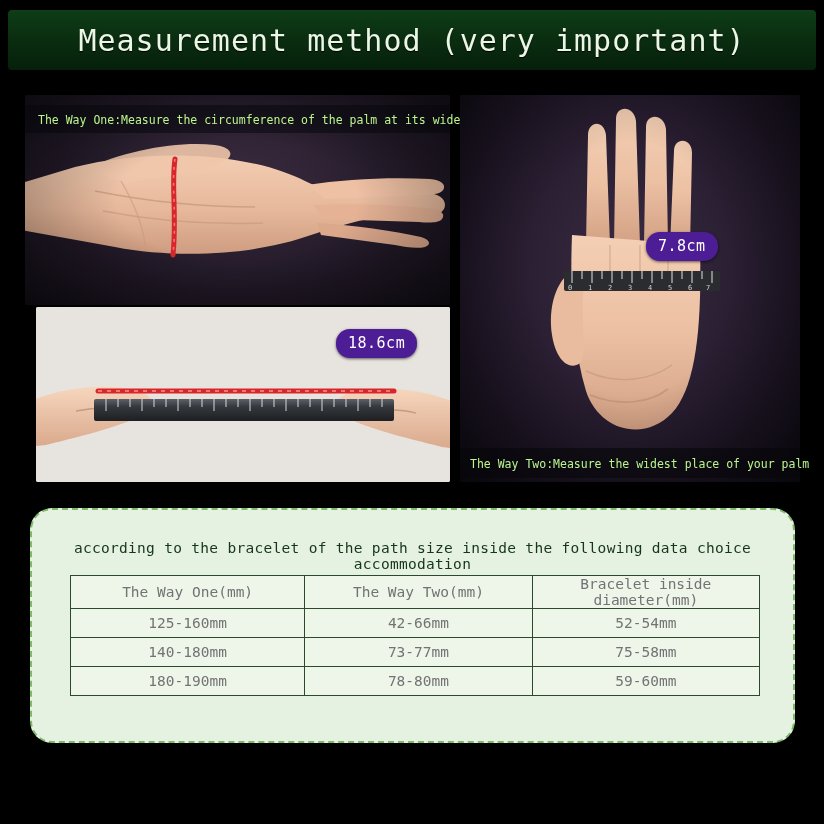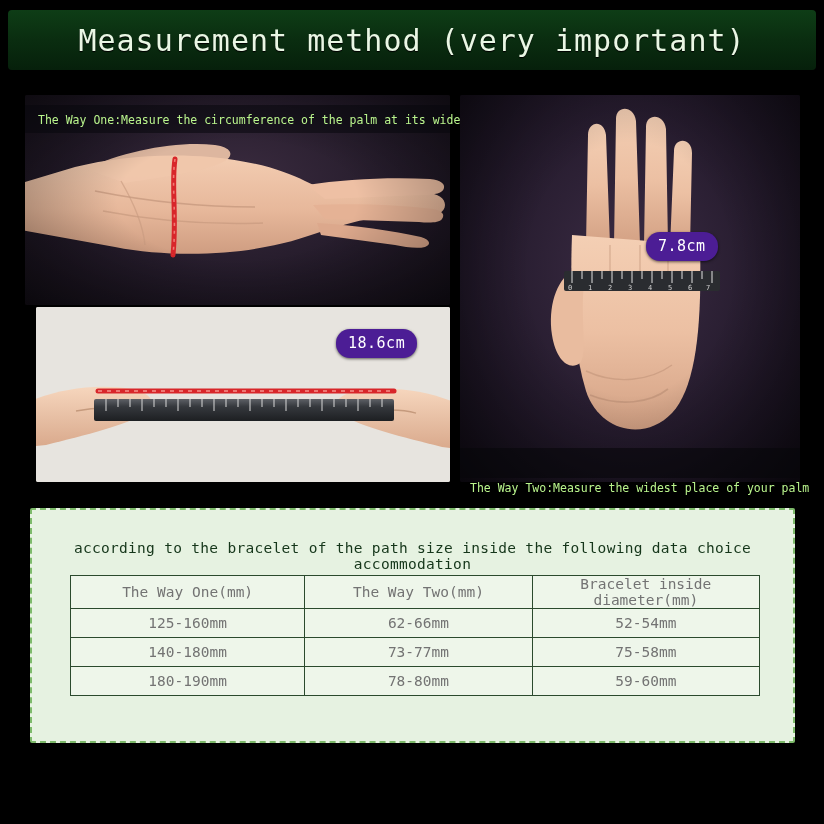--- a/index.html
+++ b/index.html
@@ -57,21 +57,21 @@
 
   
   .caption {
     position: absolute;
     color: #baf58d;
     font-size: 11.5px;
     font-family: "DejaVu Sans Mono", monospace;
     white-space: nowrap;
   }
   .cap-one { left: 38px; top: 113px; }
-  .cap-two { left: 470px; top: 457px; margin-top: 24px; }
+  .cap-two { left: 470px; top: 457px; }
 
   .caption-band-top {
     position: absolute;
     left: 25px; top: 105px; width: 425px; height: 28px;
     background: rgba(8,8,12,0.55);
   }
   .caption-band-bottom {
     position: absolute;
     left: 460px; top: 448px; width: 340px; height: 30px;
     background: rgba(6,6,10,0.6);
@@ -94,21 +94,21 @@
   }
   .callout-78 { left: 646px; top: 232px; }
   .callout-186 { left: 336px; top: 329px; }
 
   
   .table-card {
     position: absolute;
     left: 30px; top: 508px; width: 765px; height: 235px;
     background: #e6f2e1;
     border: 2px dashed #7dba6a;
-    border-radius: 2px;
+    border-radius: 22px;
   }
   .table-intro {
     position: absolute;
     left: 0; top: 30px; width: 100%;
     text-align: center;
     font-size: 14.5px;
     color: #15361a;
     font-family: "DejaVu Sans Mono", monospace;
     letter-spacing: 0.3px;
   }
@@ -310,21 +310,21 @@
       <thead>
         <tr>
           <th>The Way One(mm)</th>
           <th>The Way Two(mm)</th>
           <th>Bracelet inside diameter(mm)</th>
         </tr>
       </thead>
       <tbody>
         <tr>
           <td>125-160mm</td>
-          <td>62-66mm</td>
+          <td>42-66mm</td>
           <td>52-54mm</td>
         </tr>
         <tr>
           <td>140-180mm</td>
           <td>73-77mm</td>
           <td>75-58mm</td>
         </tr>
         <tr>
           <td>180-190mm</td>
           <td>78-80mm</td>

